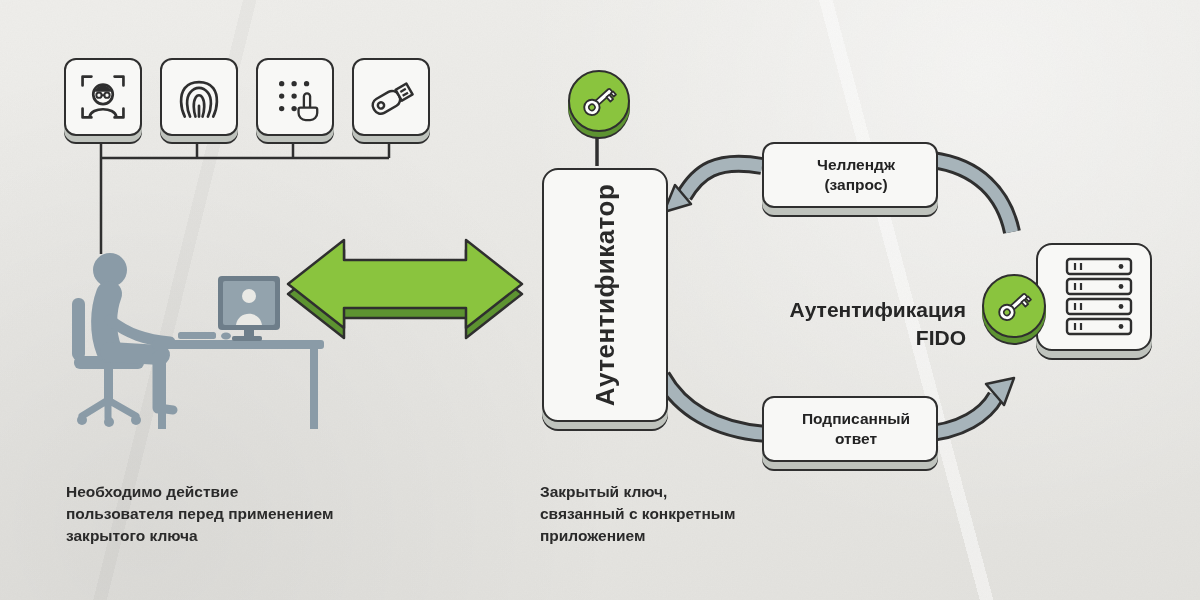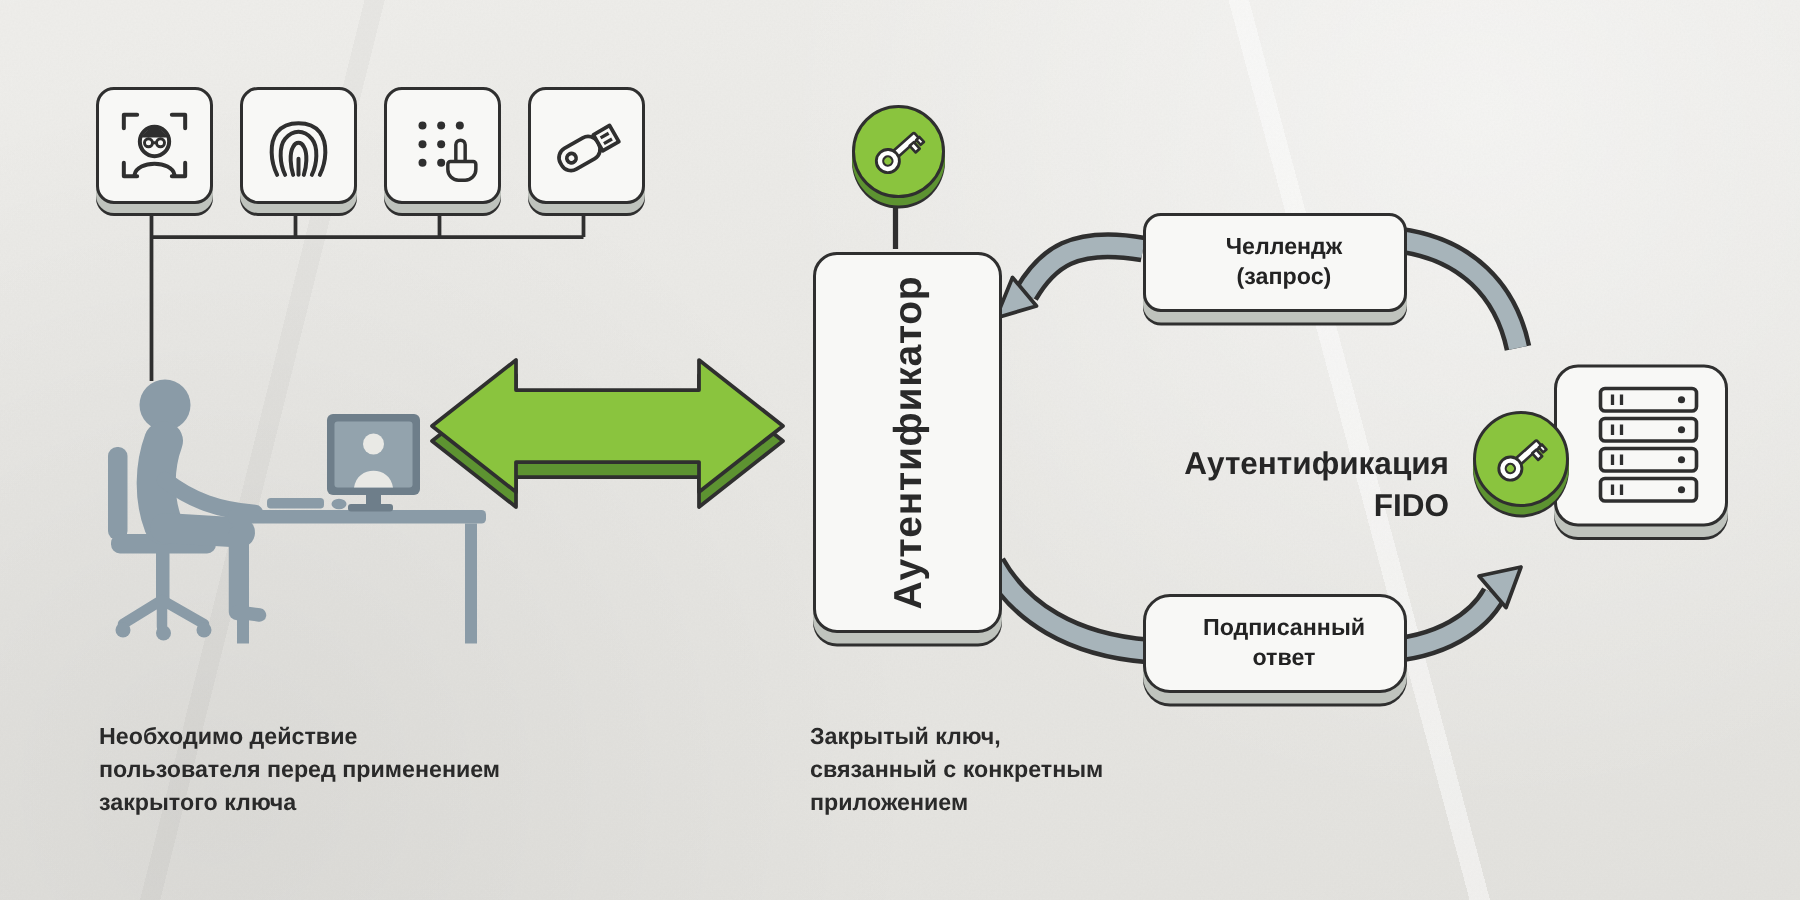--- a/index.html
+++ b/index.html
@@ -205,21 +205,21 @@
     <div class="auth-label-wrap">
       <span class="auth-label">Аутентификатор</span>
     </div>
   </div>
 
   <div class="panel" style="left:762px;top:142px;width:160px;height:62px;">
     <div class="box-label ml">Челлендж
 (запрос)</div>
   </div>
 
-  <div class="panel" style="left:762px;top:396px;width:160px;height:62px;border-radius:18px;">
+  <div class="panel" style="left:762px;top:396px;width:160px;height:62px;">
     <div class="box-label ml">Подписанный
 ответ</div>
   </div>
 
   <div class="fido-title ml">Аутентификация
 FIDO</div>
 
   <div class="panel" style="left:1036px;top:243px;width:100px;height:104px;border-radius:16px;">
     <svg width="70" height="80" viewBox="0 0 70 80">
       <g fill="#f8f8f6" stroke="#2f2f2f" stroke-width="2.4">

